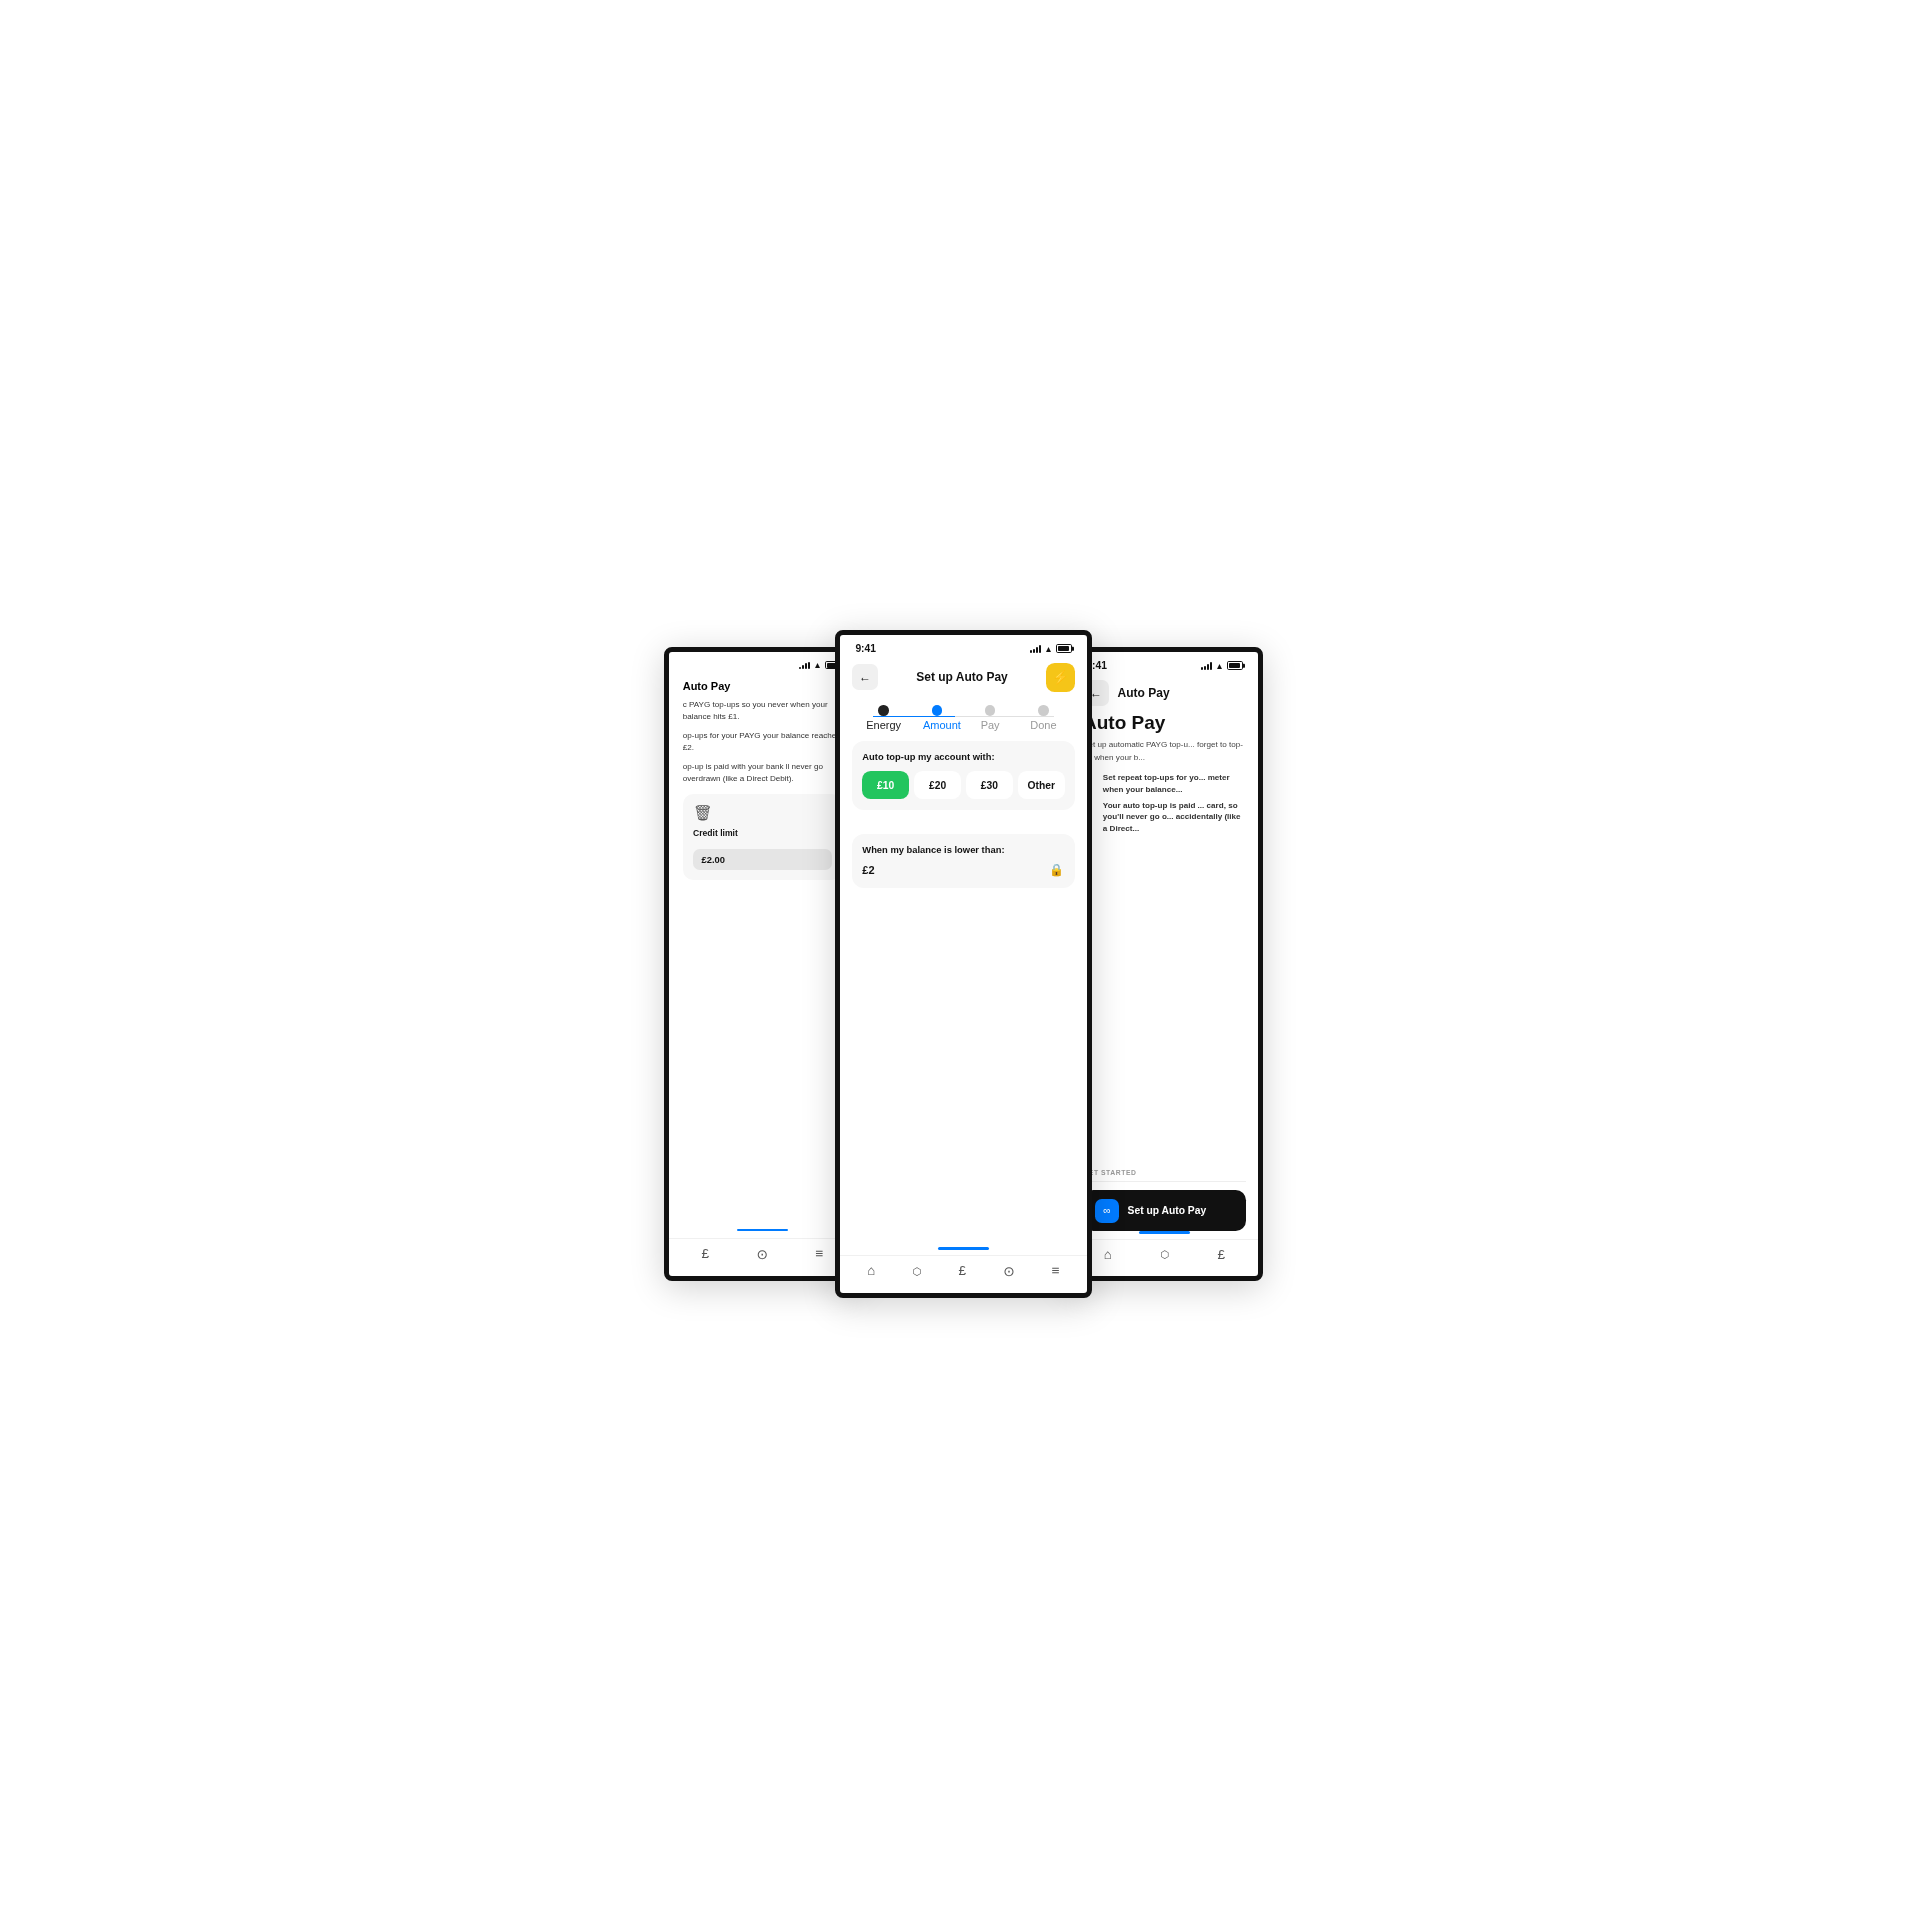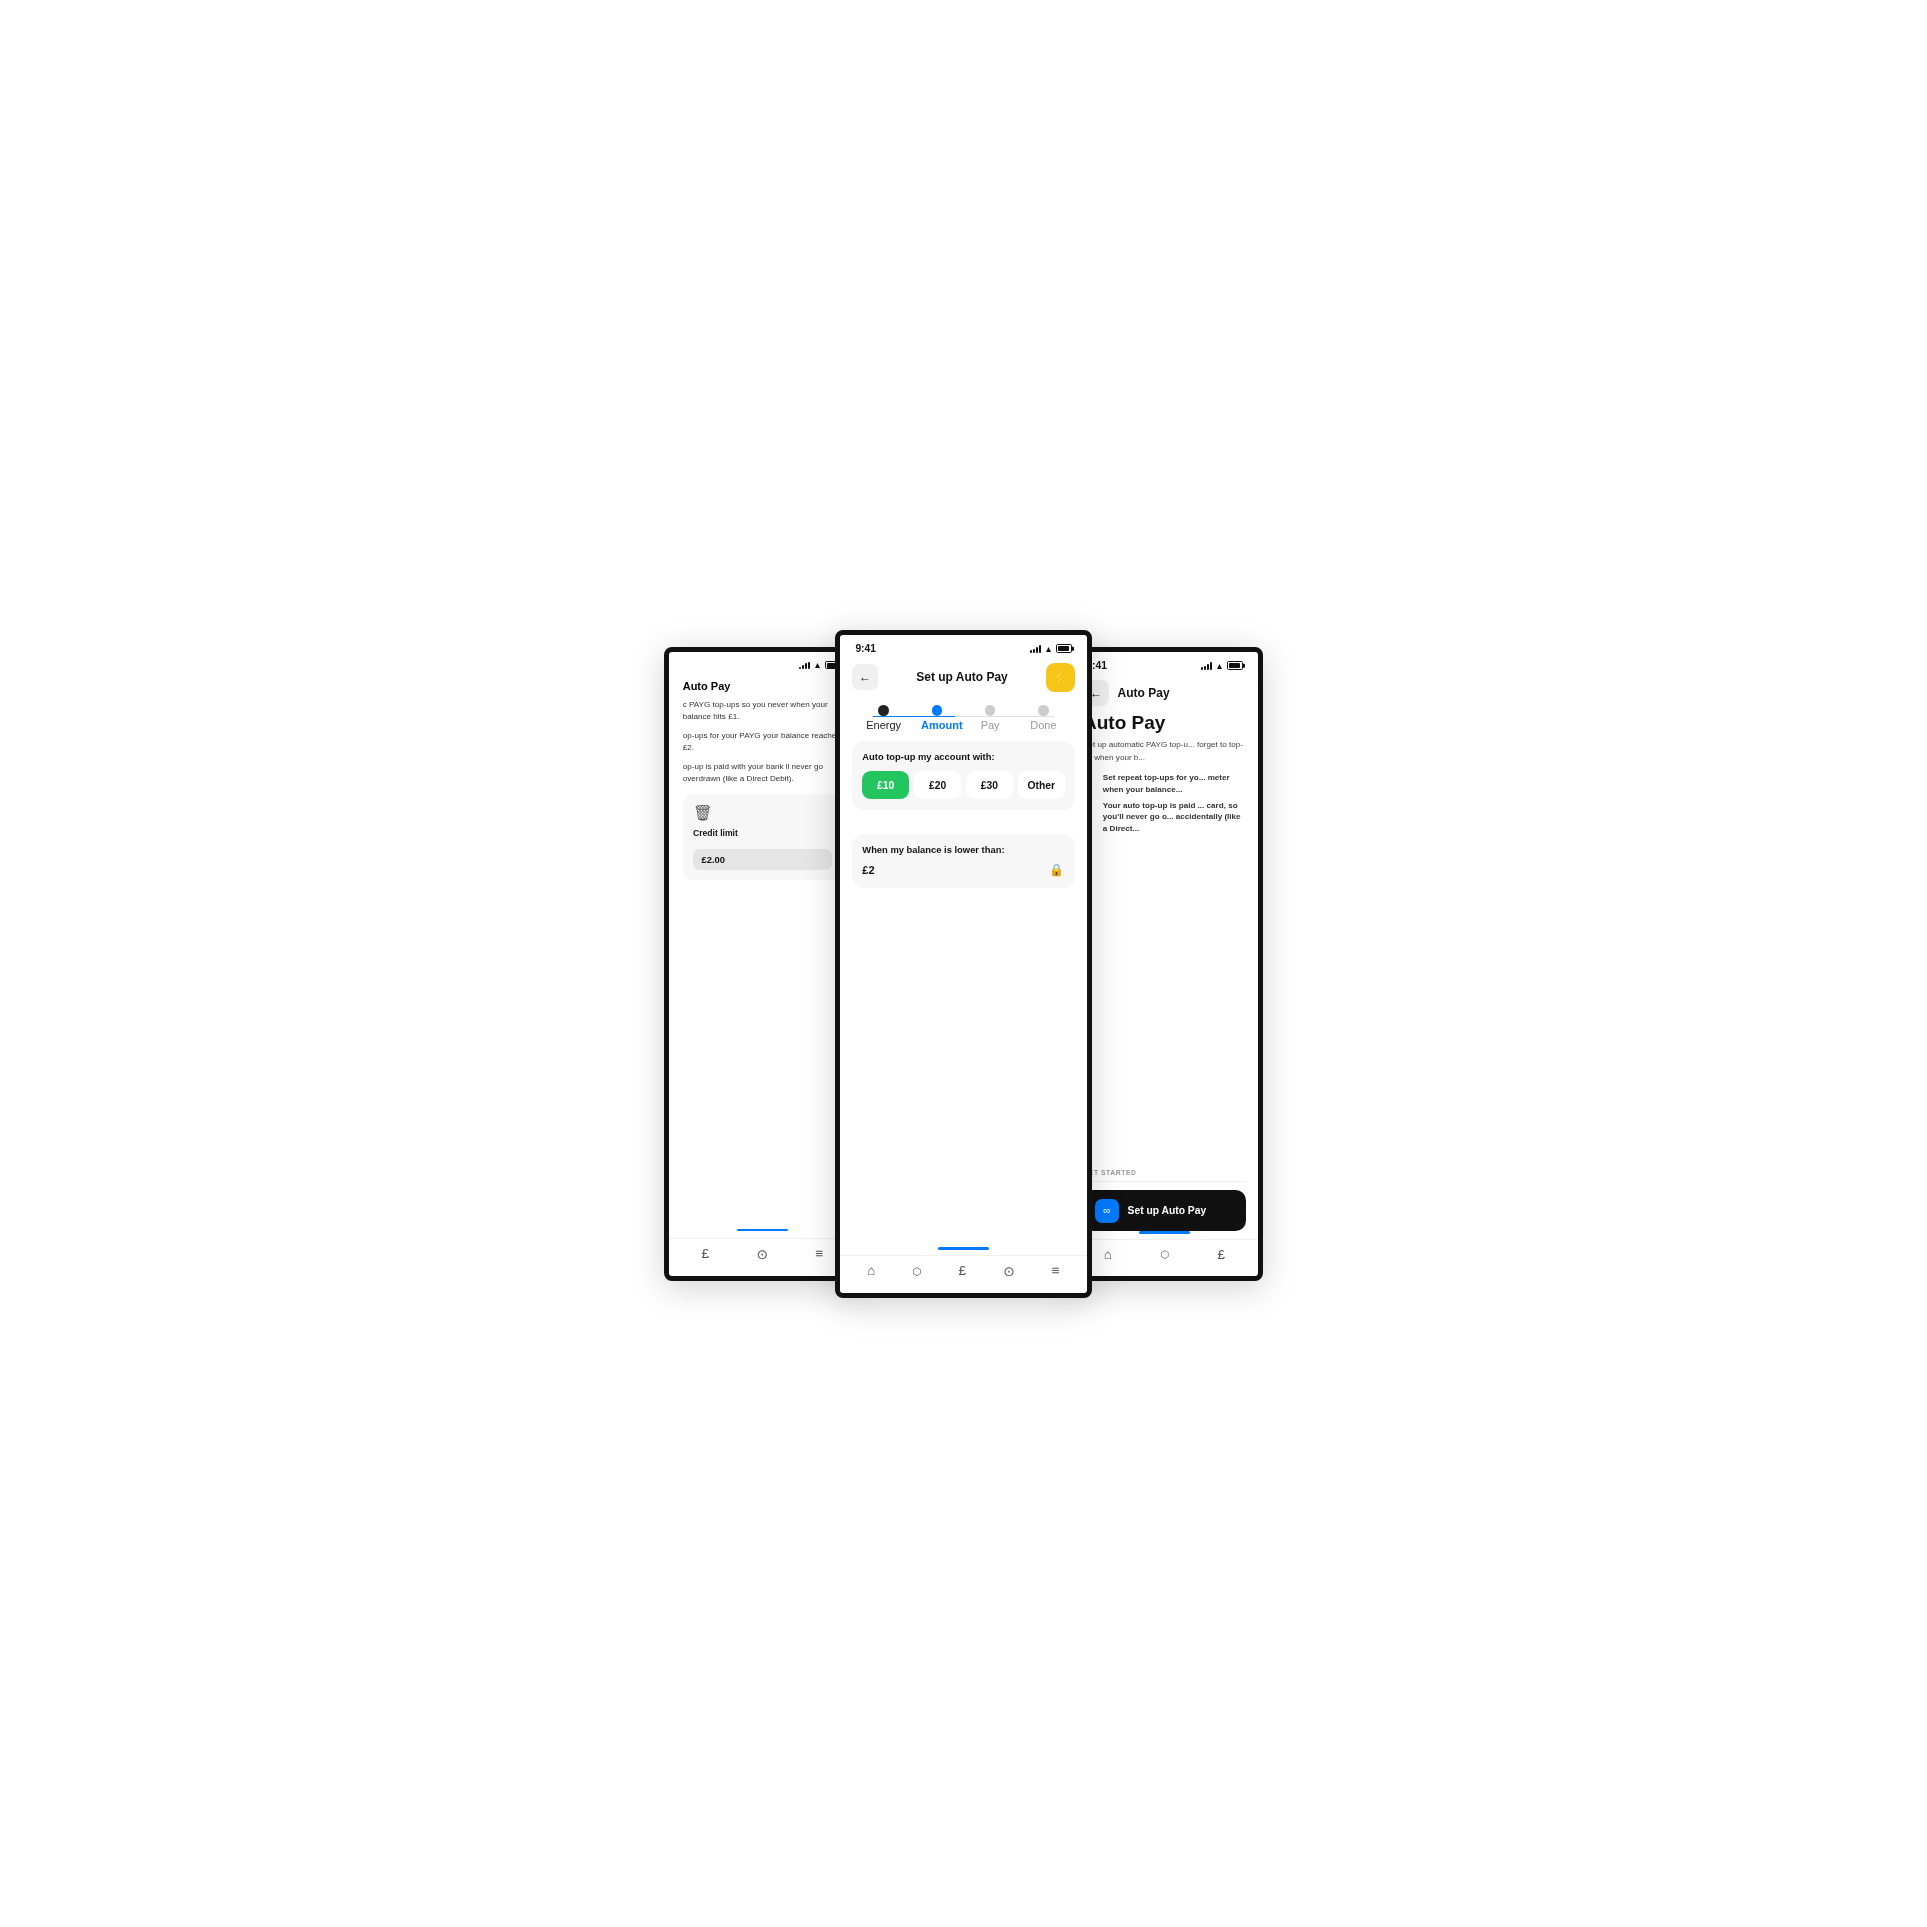--- a/index.html
+++ b/index.html
@@ -159,21 +159,21 @@
       border-radius: 50%;
       background: #ccc;
     }
     .step-dot.active { background: #007bff; }
     .step-dot.done { background: #222; }
     .step-label {
       font-size: 11px;
       color: #999;
       font-weight: 500;
     }
-    .step-label.active { color: #007bff; font-weight: 700; margin-left: 10px; }
+    .step-label.active { color: #007bff; font-weight: 400; margin-left: 10px; }
     .step-label.done { color: #222; }
     
     .content {
       flex: 1;
       overflow: hidden;
       padding: 6.8px 12px;
       display: flex;
       flex-direction: column;
       gap: 24px;
     }

